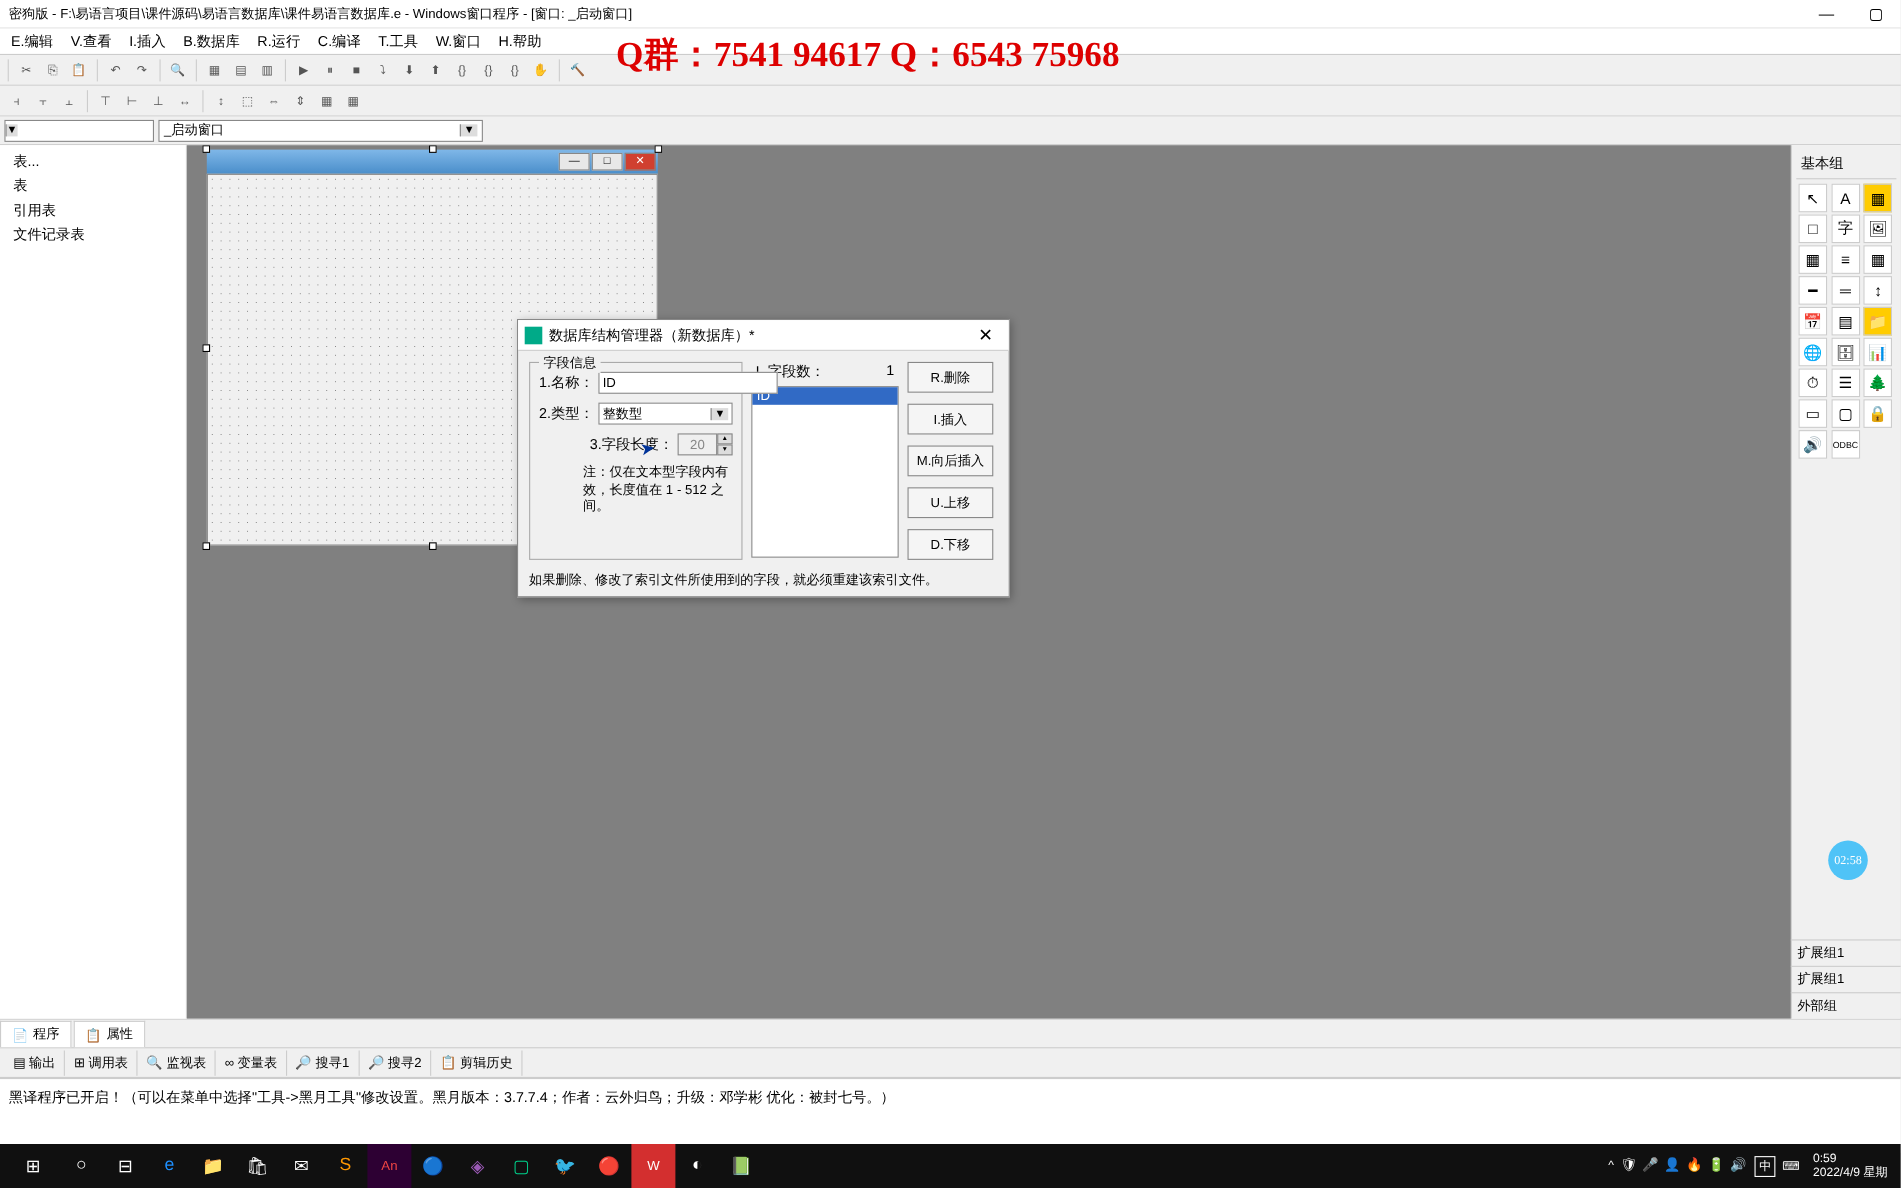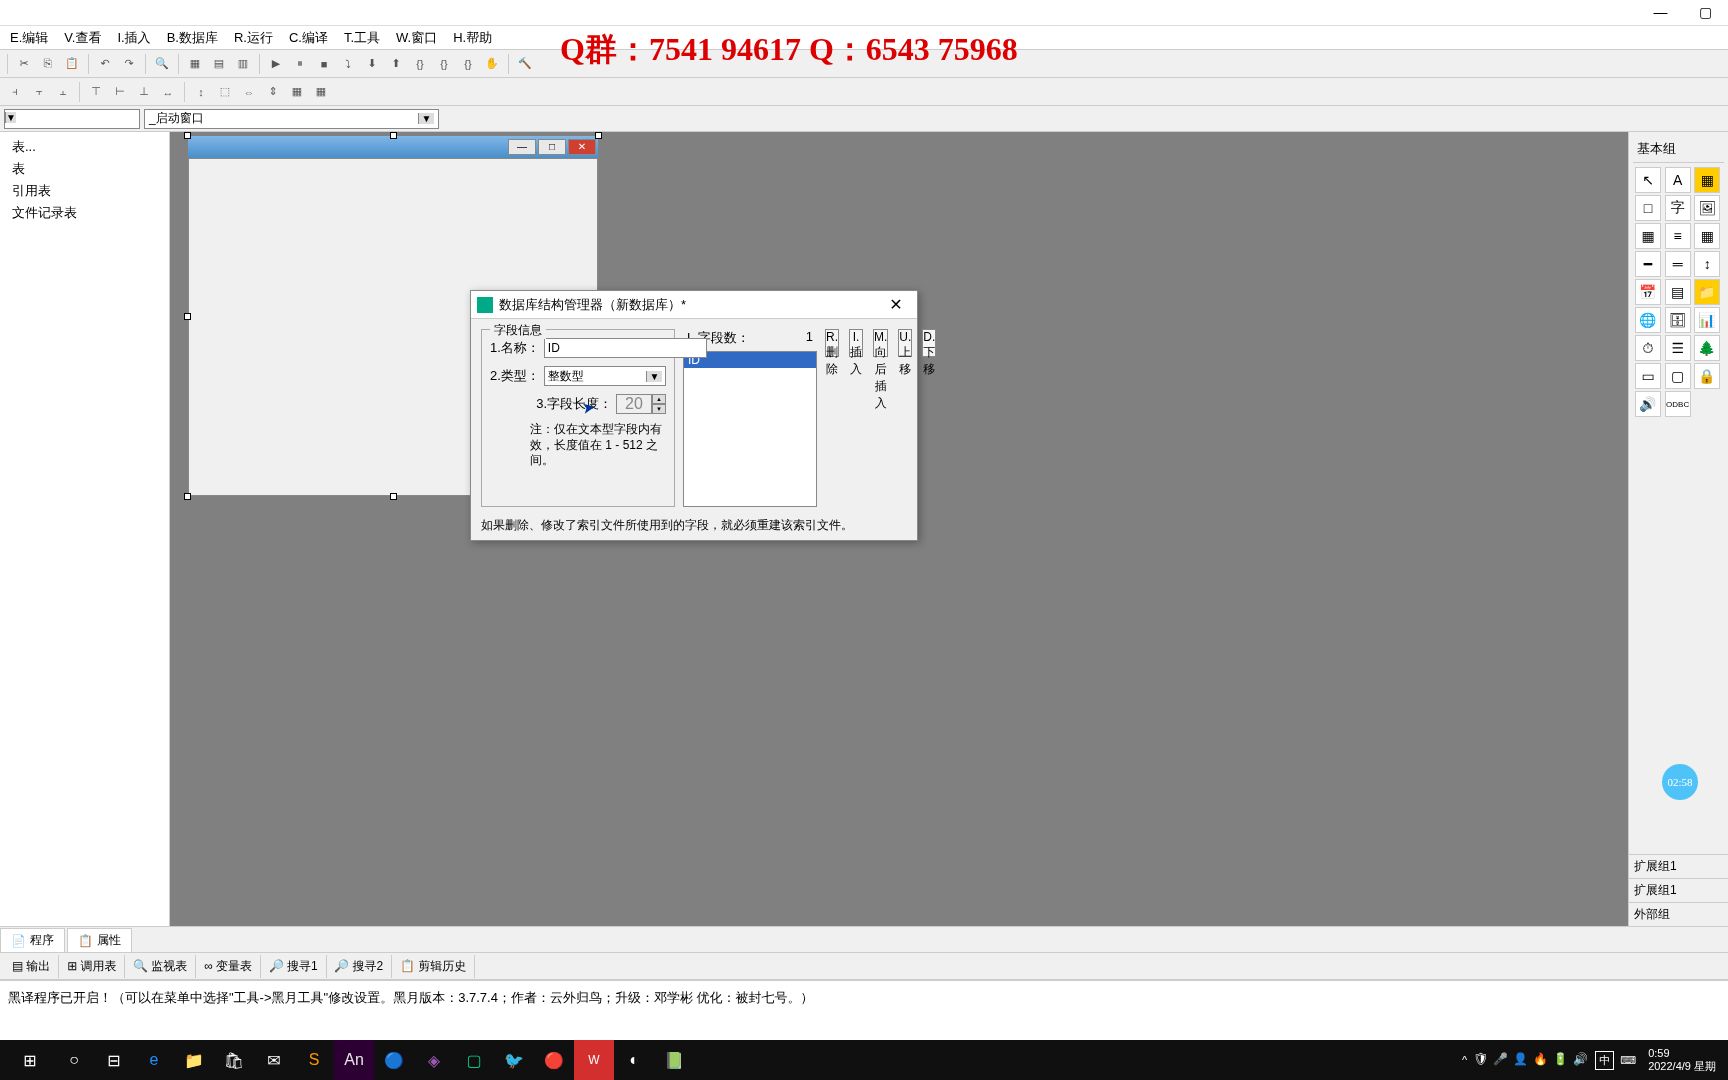--- a/index.html
+++ b/index.html
@@ -57,41 +57,42 @@
 .dlg-body { padding:10px; display:flex; gap:8px; }
 .fieldset { border:1px solid #aaa; padding:8px; font-size:12px; position:relative; }
 .fieldset-title { position:absolute; top:-8px; left:8px; background:#f0f0f0; padding:0 4px; }
 .fs-left { width:194px; }
 .fs-row { display:flex; align-items:center; margin-bottom:8px; gap:4px; font-size:13px; }
 .fs-row label { white-space:nowrap; }
 .fs-input { flex:1; height:20px; border:1px solid #888; padding:0 3px; font-size:12px; background:#fff; }
 .fs-select { flex:1; height:20px; border:1px solid #888; font-size:12px; background:#fff; padding:0 3px; display:flex; align-items:center; }
 .fs-select .arr { margin-left:auto; width:16px; background:#ddd; text-align:center; border-left:1px solid #888; font-size:10px; }
 .spinner { display:flex; }
-.spinner input { width:36px; height:20px; border:1px solid #888; text-align:center; font-size:16px; color:#888; }
+.spinner input { width:36px; height:20px; border:1px solid #888; text-align:center; font-size:12px; color:#888; }
 .spin-btns { display:flex; flex-direction:column; }
 .spin-btns button { width:14px; height:10px; font-size:6px; border:1px solid #888; background:#ddd; padding:0; }
 .fs-note { font-size:12px; color:#000; line-height:1.3; margin-left:40px; }
 .fs-right { width:134px; }
 .fs-right-header { font-size:13px; margin-bottom:4px; display:flex; justify-content:space-between; padding:0 4px; }
 .field-list { border:1px solid #888; background:#fff; height:156px; }
 .field-item { background:#316ac5; color:#fff; padding:1px 4px; font-size:12px; }
-.dlg-sidebtns { display:flex; flex-direction:row; gap:10px; width:78px; }
+.dlg-sidebtns { display:flex; flex-direction:column; gap:10px; width:78px; }
 .dlg-btn { height:28px; border:1px solid #888; background:#f5f5f5; font-size:12px; cursor:pointer; }
 .index-note { font-size:12px; padding:0 10px 6px; }
 .dlg-footer { display:flex; gap:6px; padding:6px 10px 12px; }
 .dlg-fbtn { flex:1; height:26px; border:1px solid #888; background:#f5f5f5; font-size:12px; cursor:pointer; }
 .cursor-arrow { position:absolute; left:582px; top:398px; font-size:16px; color:#003399; pointer-events:none; z-index:100; transform:rotate(-10deg); }
 .time-badge { position:absolute; right:30px; bottom:280px; width:36px; height:36px; border-radius:50%; background:#4fc3f7; color:#fff; display:flex; align-items:center; justify-content:center; font-size:11px;font-family:Liberation Serif, serif; }
 .blank-bar { height:8px; background:#fff; border-top:1px solid #eee; }
 </style>
 </head>
 <body>
 
 <div class="titlebar">
+  <span class="titlebar-text">密狗版 - F:\易语言项目\课件源码\易语言数据库\课件易语言数据库.e - Windows窗口程序 - [窗口: _启动窗口]</span>
   <div class="win-controls">
     <div class="win-btn">―</div>
     <div class="win-btn">▢</div>
   </div>
 </div>
 
 <div class="menubar">
   <span class="menu-item">E.编辑</span>
   <span class="menu-item">V.查看</span>
   <span class="menu-item">I.插入</span>
@@ -300,21 +301,21 @@
 
 <div class="taskbar">
   <div class="task-icon start">⊞</div>
   <div class="task-icon">○</div>
   <div class="task-icon">⊟</div>
   <div class="task-icon" style="color:#1e90ff">e</div>
   <div class="task-icon">📁</div>
   <div class="task-icon">🛍</div>
   <div class="task-icon">✉</div>
   <div class="task-icon" style="color:#ff9800">S</div>
-  <div class="task-icon" style="background:#2d0033;color:#e5e5e5;font-size:16px">An</div>
+  <div class="task-icon" style="background:#2d0033;color:#ef4444;font-size:12px">An</div>
   <div class="task-icon">🔵</div>
   <div class="task-icon" style="color:#9b59b6">◈</div>
   <div class="task-icon" style="color:#0c8">▢</div>
   <div class="task-icon">🐦</div>
   <div class="task-icon">🔴</div>
   <div class="task-icon" style="background:#d32f2f;color:#fff;font-size:12px">W</div>
   <div class="task-icon">◐</div>
   <div class="task-icon">📗</div>
   <div class="tray">
     <span>^</span>

